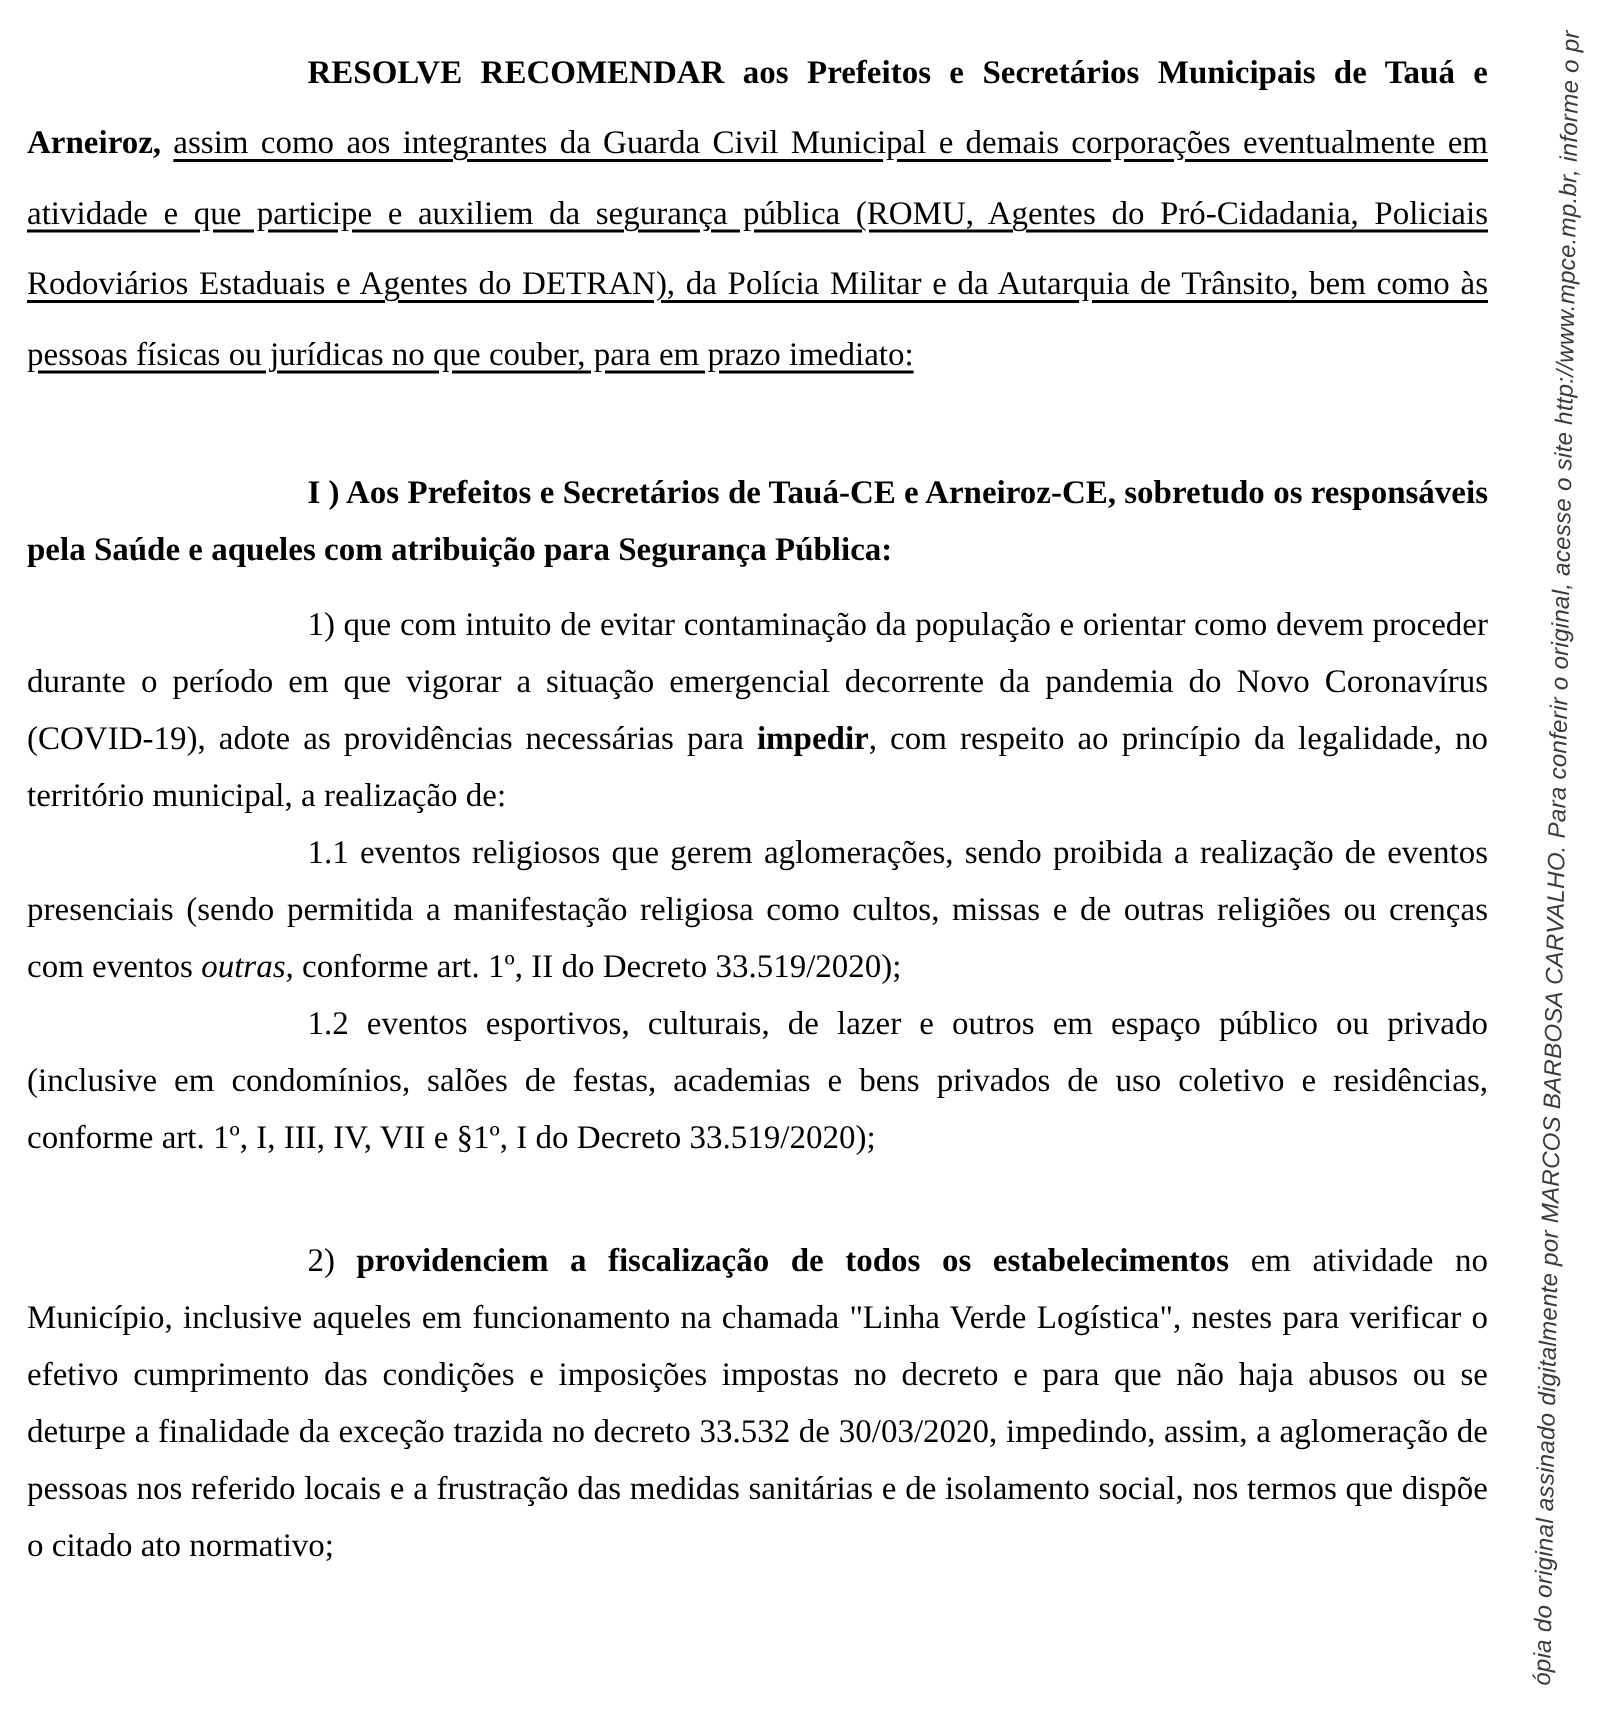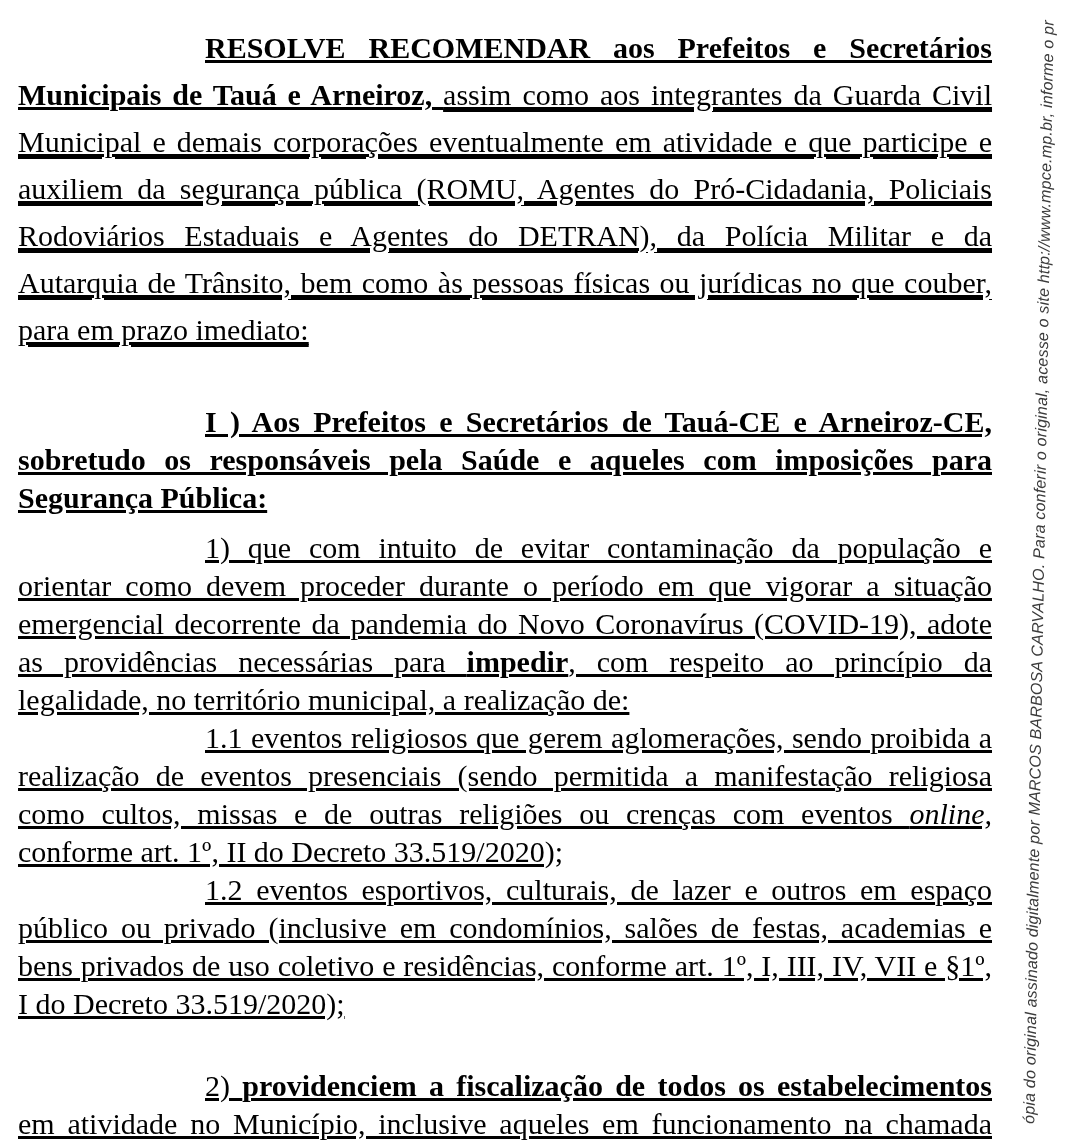--- a/index.html
+++ b/index.html
@@ -18,23 +18,22 @@
   .doc {
     position: absolute;
     left: 18px;
     top: 24px;
     width: 974px;
   }
   p.para {
     margin: 0;
     text-align: justify;
     text-indent: 187px;
-    font-size: 30px;
+    font-size: 22px;
     line-height: 38px;
-    text-decoration: underline;
   }
   p.p-first {
     line-height: 47px;
   }
   p.heading-i { margin-top: 50px; }
   p.item-1   { margin-top: 12px; }
   p.item-2   { margin-top: 44px; }
   .b { font-weight: bold; }
   .u { text-decoration: underline; text-underline-offset: 4px; }
   .i { font-style: italic; }
@@ -51,24 +50,24 @@
     letter-spacing: 0.2px;
     color: #3b3b3b;
   }
 </style>
 </head>
 <body>
 
 <div class="doc">
   <p class="para p-first"><span class="b">RESOLVE RECOMENDAR aos Prefeitos e Secretários Municipais de Tauá e Arneiroz, </span><span class="u">assim como aos integrantes da Guarda Civil Municipal e demais corporações eventualmente em atividade e que participe e auxiliem da segurança pública (ROMU, Agentes do Pró-Cidadania, Policiais Rodoviários Estaduais e Agentes do DETRAN), da Polícia Militar e da Autarquia de Trânsito, bem como às pessoas físicas ou jurídicas no que couber, para em prazo imediato:</span></p>
 
-  <p class="para heading-i"><span class="b">I ) Aos Prefeitos e Secretários de Tauá-CE e Arneiroz-CE, sobretudo os responsáveis pela Saúde e aqueles com imposições para Segurança Pública:</span></p>
+  <p class="para heading-i"><span class="b">I ) Aos Prefeitos e Secretários de Tauá-CE e Arneiroz-CE, sobretudo os responsáveis pela Saúde e aqueles com atribuição para Segurança Pública:</span></p>
 
   <p class="para item-1"><span>1) que com intuito de evitar contaminação da população e orientar como devem proceder durante o período em que vigorar a situação emergencial decorrente da pandemia do Novo Coronavírus (COVID-19), adote as providências necessárias para </span><span class="b">impedir</span><span>, com respeito ao princípio da legalidade, no território municipal, a realização de:</span></p>
 
-  <p class="para"><span>1.1 eventos religiosos que gerem aglomerações, sendo proibida a realização de eventos presenciais (sendo permitida a manifestação religiosa como cultos, missas e de outras religiões ou crenças com eventos </span><span class="i">online,</span><span> conforme art. 1º, II do Decreto 33.519/2020);</span></p>
+  <p class="para"><span>1.1 eventos religiosos que gerem aglomerações, sendo proibida a realização de eventos presenciais (sendo permitida a manifestação religiosa como cultos, missas e de outras religiões ou crenças com eventos </span><span class="i">outras,</span><span> conforme art. 1º, II do Decreto 33.519/2020);</span></p>
 
   <p class="para"><span>1.2 eventos esportivos, culturais, de lazer e outros em espaço público ou privado (inclusive em condomínios, salões de festas, academias e bens privados de uso coletivo e residências, conforme art. 1º, I, III, IV, VII e §1º, I do Decreto 33.519/2020);</span></p>
 
   <p class="para item-2"><span>2) </span><span class="b">providenciem a fiscalização de todos os estabelecimentos</span><span> em atividade no Município, inclusive aqueles em funcionamento na chamada "Linha Verde Logística", nestes para verificar o efetivo cumprimento das condições e imposições impostas no decreto e para que não haja abusos ou se deturpe a finalidade da exceção trazida no decreto 33.532 de 30/03/2020, impedindo, assim, a aglomeração de pessoas nos referido locais e a frustração das medidas sanitárias e de isolamento social, nos termos que dispõe o citado ato normativo;</span></p>
 </div>
 
 <div class="side-note">ópia do original assinado digitalmente por MARCOS BARBOSA CARVALHO. Para conferir o original, acesse o site http://www.mpce.mp.br, informe o pr</div>
 
 </body></html>

